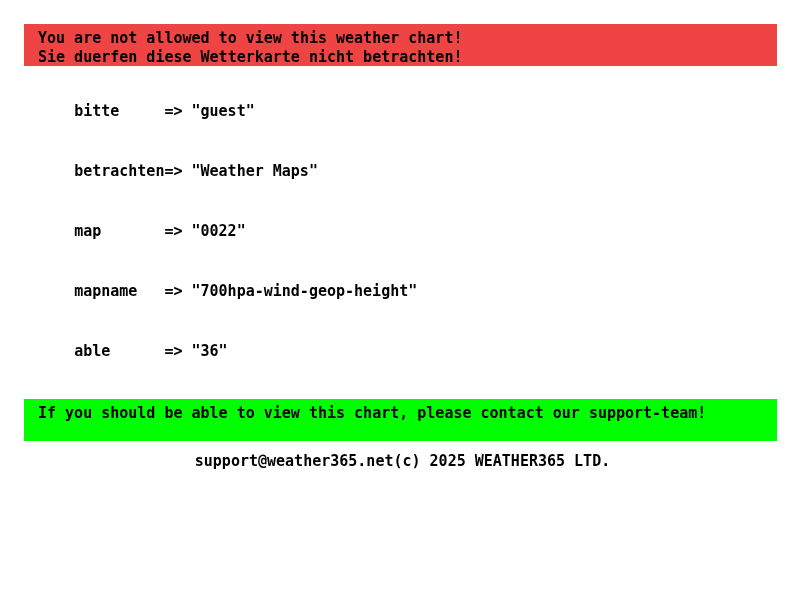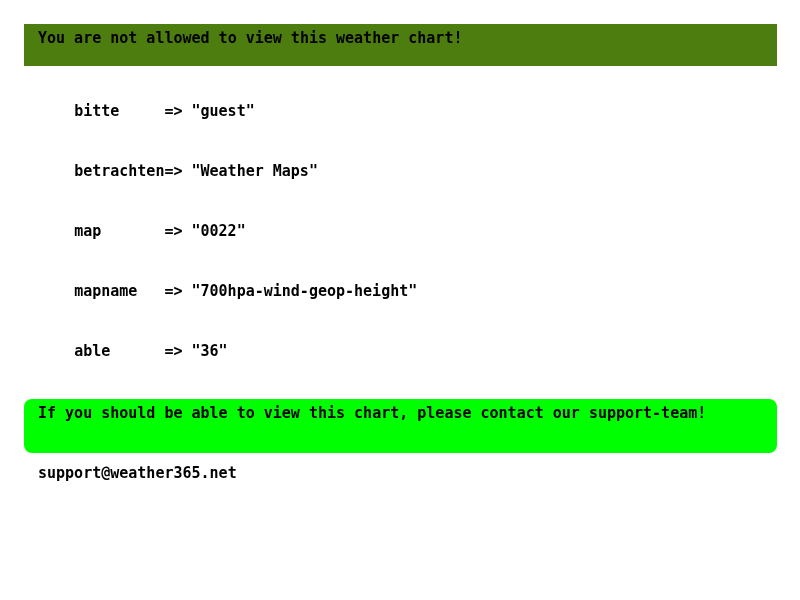--- a/index.html
+++ b/index.html
@@ -20,27 +20,26 @@
   .banner {
     margin-left: 24px;
     width: 753px;
     box-sizing: border-box;
     padding: 5px 0 0 14px;
     line-height: 19px;
   }
   .banner-red {
     margin-top: 24px;
     height: 42px;
-    background: #4d7c0f;
+    background: #ef4444;
   }
   .banner-green {
     margin-top: 18px;
-    height: 54px;
+    height: 42px;
     background: #00ff00;
-    border-radius: 8px;
   }
   .banner-line {
     white-space: pre;
   }
   .kv-block {
     margin: 15px 0 0 38px;
     line-height: 20px;
   }
   .kv-row {
     white-space: pre;
@@ -50,30 +49,31 @@
     width: 10ch;
   }
   .kv-arrow {
     display: inline-block;
     margin-right: 1ch;
   }
   .footer-row {
     margin: 10px 33px 16px 38px;
     width: 729px;
     display: flex;
-    justify-content: flex-start;
+    justify-content: center;
     line-height: 20px;
     white-space: pre;
   }
 </style>
 </head>
 <body>
 
 <div class="banner banner-red">
   <div class="banner-line">You are not allowed to view this weather chart!</div>
+  <div class="banner-line">Sie duerfen diese Wetterkarte nicht betrachten!</div>
 </div>
 
 <div class="kv-block">
   <div class="kv-row">
     <span class="kv-key">bitte</span><span class="kv-arrow">=&gt;</span><span class="kv-value">"guest"</span>
   </div>
   <div class="kv-row">
     <span class="kv-key">betrachten</span><span class="kv-arrow">=&gt;</span><span class="kv-value">"Weather Maps"</span>
   </div>
   <div class="kv-row">
@@ -86,13 +86,14 @@
     <span class="kv-key">able</span><span class="kv-arrow">=&gt;</span><span class="kv-value">"36"</span>
   </div>
 </div>
 
 <div class="banner banner-green">
   <div class="banner-line">If you should be able to view this chart, please contact our support-team!</div>
 </div>
 
 <div class="footer-row">
   <span>support@weather365.net</span>
+  <span>(c) 2025 WEATHER365 LTD.</span>
 </div>
 
 </body></html>

